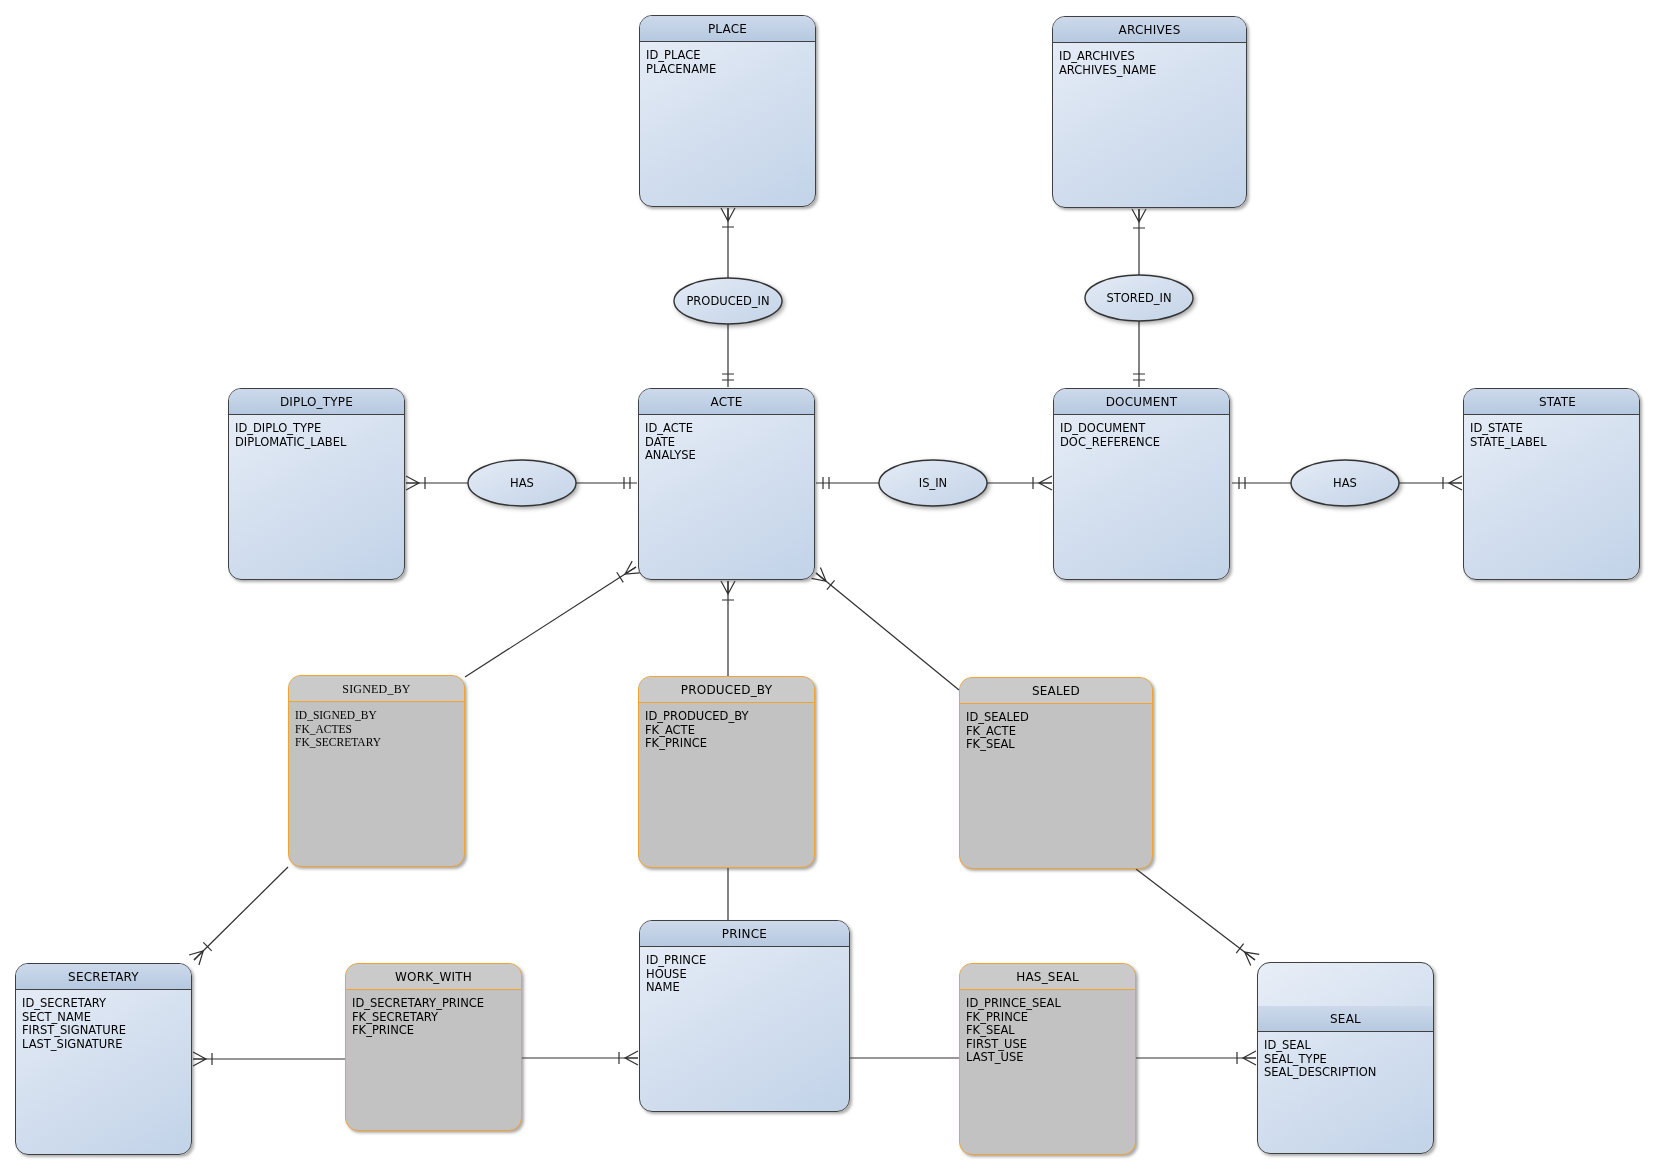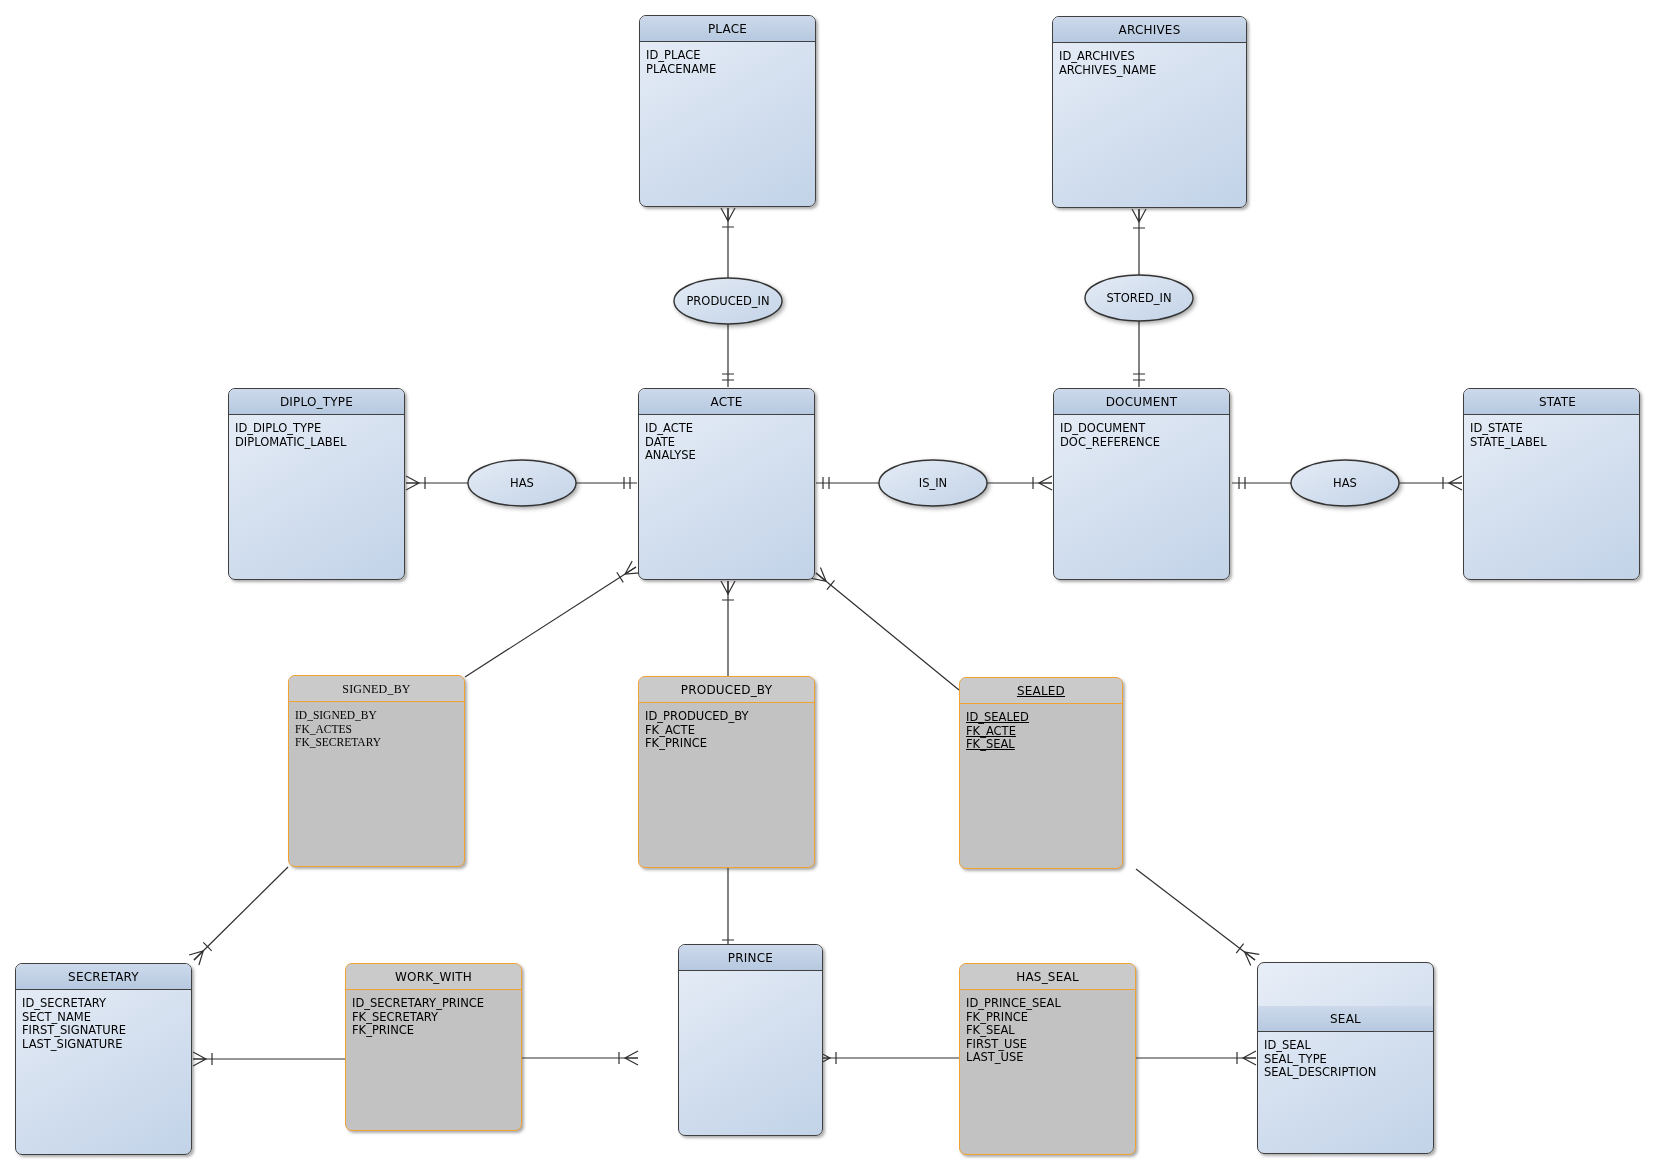--- a/index.html
+++ b/index.html
@@ -1,19 +1,19 @@
 <!DOCTYPE html>
 <html><head>
 <meta charset="utf-8">
 <style>
   html,body{margin:0;padding:0;background:#fff}
   #canvas{position:relative;width:1656px;height:1171px;background:#fff;
           font-family:"DejaVu Sans","Liberation Sans",sans-serif;overflow:hidden}
   #connections{position:absolute;left:0;top:0;z-index:1}
-  .box{position:absolute;z-index:2;border:1.5px solid #404040;border-radius:7px;
+  .box{position:absolute;z-index:2;border:1.5px solid #404040;border-radius:13px;
        box-shadow:2px 2px 3px rgba(70,70,70,.45);overflow:hidden;box-sizing:border-box}
   .ent{background:linear-gradient(150deg,#e8eef7 0%,#d6e1f0 45%,#c2d3e8 100%)}
   .ent .hdr{background:linear-gradient(#cdd9eb,#b6c9e0);border-bottom:1.3px solid #404040}
   .assoc{border-color:#f0a233;background:#c2c2c2}
   .assoc .hdr{background:#cacaca;border-bottom:1.3px solid #f0a233}
   .hdr{height:25px;line-height:26px;text-align:center;font-size:12px;color:#000;letter-spacing:.2px;white-space:nowrap}
   .attrs{padding:7px 6px 0 6px;font-size:11.5px;line-height:13.5px;color:#000}
   .attr{white-space:nowrap}
   .conn{stroke:#303030;stroke-width:1.2;fill:none}
   .rel-ellipse{fill:url(#ellGrad);stroke:#333;stroke-width:1.4}
@@ -135,21 +135,21 @@
         </div>
       </div>
       <div class="box assoc" style="left: 638px; top: 676px; width: 177px; height: 192px;">
         <div class="hdr" style="height: 25px;">PRODUCED_BY</div>
         <div class="attrs">
           <div class="attr">ID_PRODUCED_BY</div>
           <div class="attr">FK_ACTE</div>
           <div class="attr">FK_PRINCE</div>
         </div>
       </div>
-      <div class="box assoc" style="left: 959px; top: 677px; width: 164px; height: 192px; text-decoration: underline;">
+      <div class="box assoc" style="left: 959px; top: 677px; width: 194px; height: 192px;">
         <div class="hdr" style="height: 25px;">SEALED</div>
         <div class="attrs">
           <div class="attr">ID_SEALED</div>
           <div class="attr">FK_ACTE</div>
           <div class="attr">FK_SEAL</div>
         </div>
       </div>
       <div class="box ent" style="left: 15px; top: 963px; width: 177px; height: 192px;">
         <div class="hdr" style="height: 25px;">SECRETARY</div>
         <div class="attrs">
@@ -160,22 +160,27 @@
         </div>
       </div>
       <div class="box assoc" style="left: 345px; top: 963px; width: 177px; height: 168px;">
         <div class="hdr" style="height: 25px;">WORK_WITH</div>
         <div class="attrs">
           <div class="attr">ID_SECRETARY_PRINCE</div>
           <div class="attr">FK_SECRETARY</div>
           <div class="attr">FK_PRINCE</div>
         </div>
       </div>
-      <div class="box ent" style="left: 639px; top: 944px; width: 145px; height: 192px; margin-left: 39px;">
+      <div class="box ent" style="left: 639px; top: 920px; width: 211px; height: 192px;">
         <div class="hdr" style="height: 25px;">PRINCE</div>
+        <div class="attrs">
+          <div class="attr">ID_PRINCE</div>
+          <div class="attr">HOUSE</div>
+          <div class="attr">NAME</div>
+        </div>
       </div>
       <div class="box assoc" style="left: 959px; top: 963px; width: 177px; height: 192px;">
         <div class="hdr" style="height: 25px;">HAS_SEAL</div>
         <div class="attrs">
           <div class="attr">ID_PRINCE_SEAL</div>
           <div class="attr">FK_PRINCE</div>
           <div class="attr">FK_SEAL</div>
           <div class="attr">FIRST_USE</div>
           <div class="attr">LAST_USE</div>
         </div>

